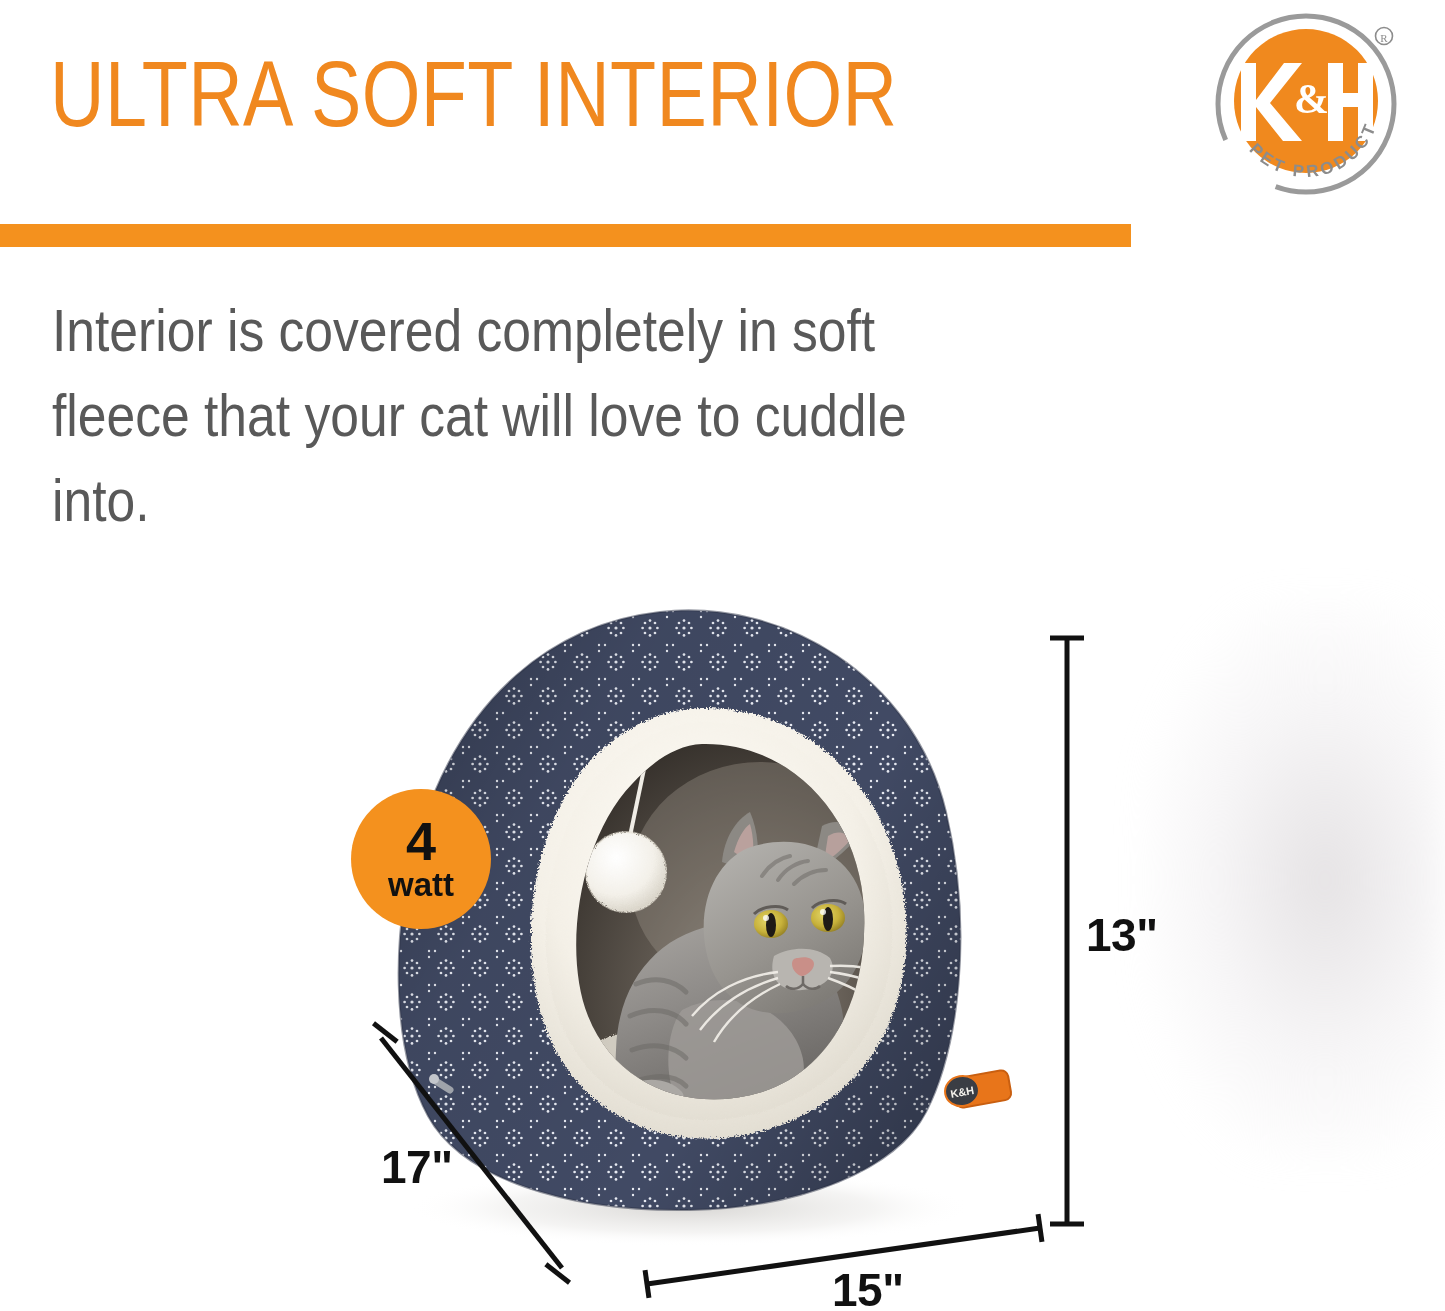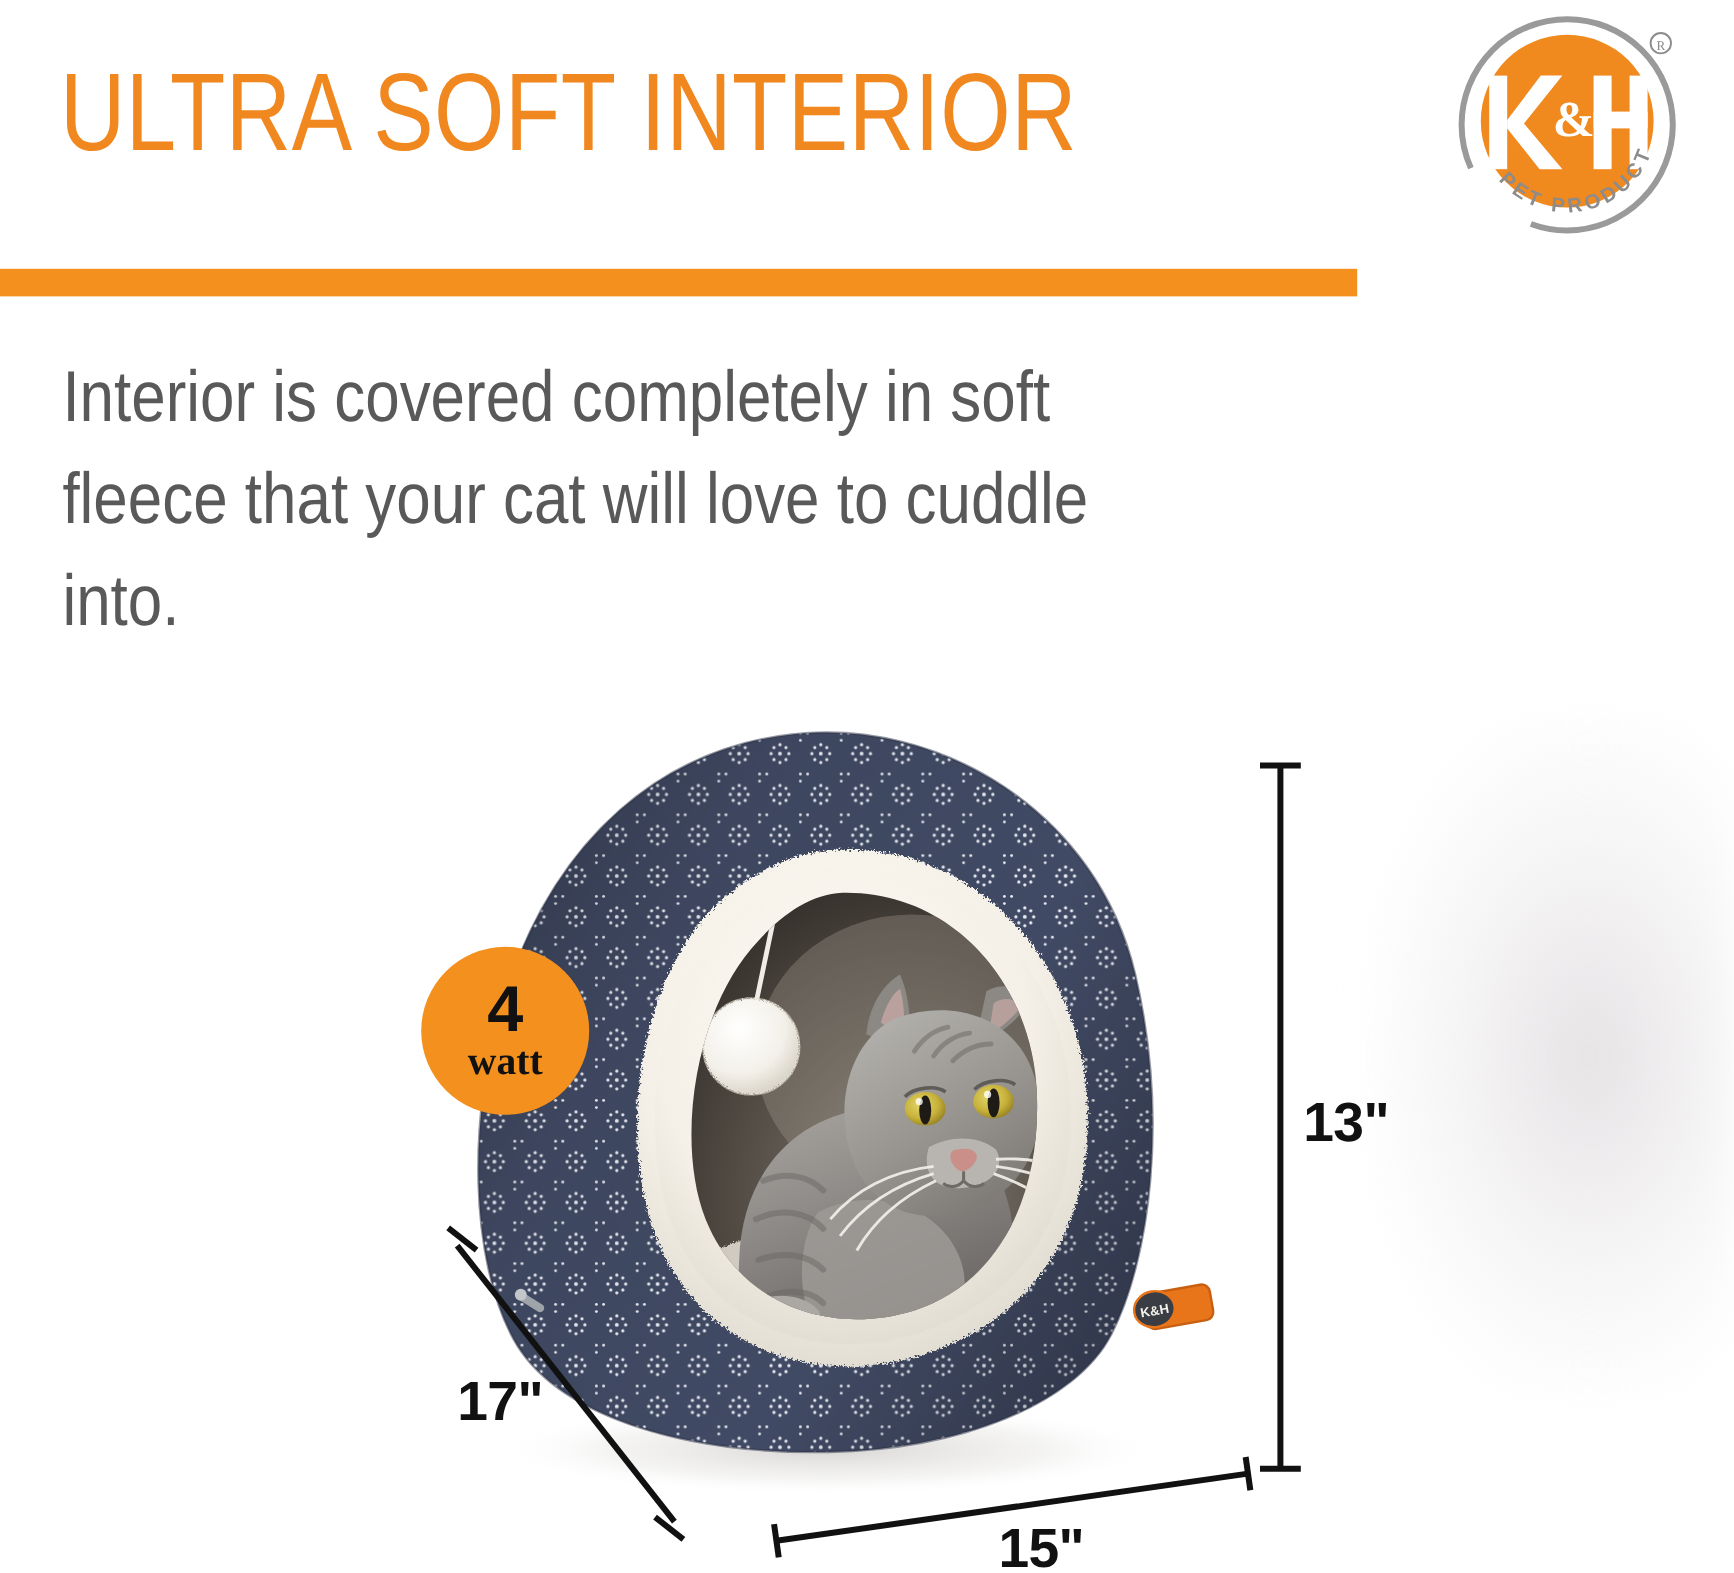--- a/index.html
+++ b/index.html
@@ -59,21 +59,21 @@
   
   .watt-badge {
     position: absolute; left: 351px; top: 789px;
     width: 140px; height: 140px; border-radius: 50%;
     background: #F4911E;
     display: flex; flex-direction: column;
     align-items: center; justify-content: center;
     color: #111; z-index: 6;
   }
   .watt-num { font-size: 54px; font-weight: bold; line-height: 0.96; }
-  .watt-unit { font-size: 33px; font-weight: bold; line-height: 1.05; margin-top: 0; font-family: Liberation Serif, serif; }
+  .watt-unit { font-size: 33px; font-weight: bold; line-height: 1.05; margin-top: 0; }
 
   
   .dims { position: absolute; left: 0; top: 0; width: 1445px; height: 1311px; z-index: 7; pointer-events: none; }
   .dim-label {
     position: absolute; color: #111; font-weight: bold;
     font-size: 46px; letter-spacing: -0.5px;
   }
   #lbl-13 { left: 1086px; top: 908px; }
   #lbl-17 { left: 381px; top: 1140px; }
   #lbl-15 { left: 832px; top: 1263px; }

